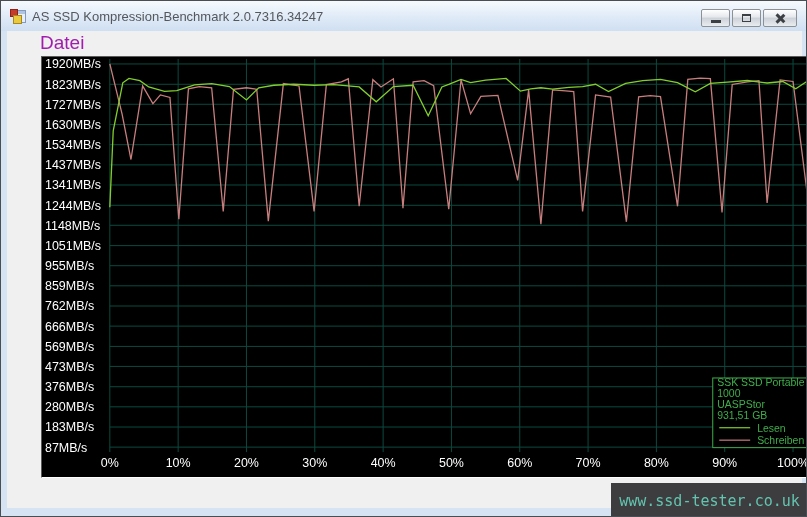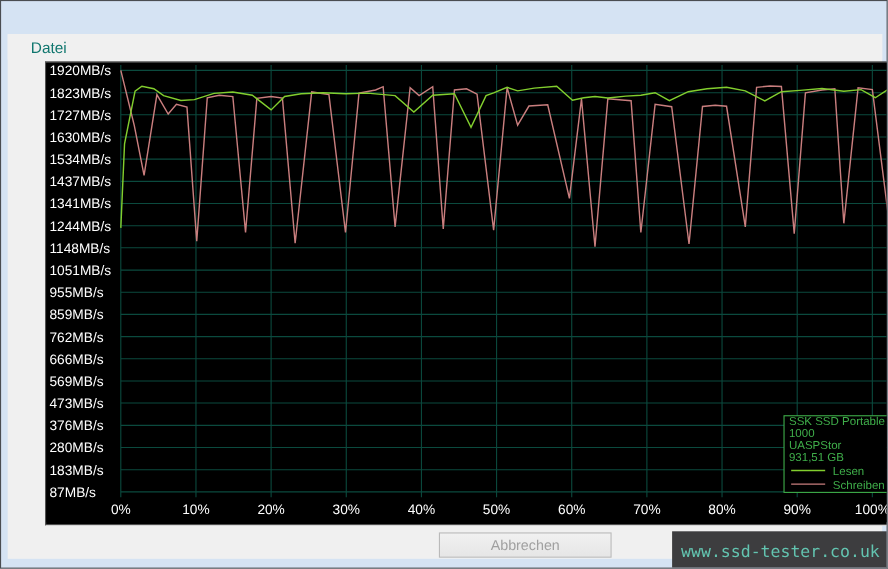--- a/index.html
+++ b/index.html
@@ -21,21 +21,21 @@
   .winbtn.close{width:34px;}
   .glyph-min{width:10px;height:3px;background:#3c3f44;margin-top:7px;}
   .glyph-max{width:9px;height:8px;box-sizing:border-box;border:1px solid #3c3f44;border-top:2px solid #3c3f44;background:#fff0;}
   .glyph-x{position:relative;width:12px;height:11px;}
   .glyph-x::before,.glyph-x::after{content:"";position:absolute;left:5px;top:0;width:2.5px;height:11px;background:#3c3f44;}
   .glyph-x::before{transform:rotate(45deg);} .glyph-x::after{transform:rotate(-45deg);}
   
   .client{position:absolute;left:6px;top:30px;width:795px;height:477px;background:#f0f0f0;}
   .menubar{position:absolute;left:6px;top:30px;width:795px;height:23px;background:#f0f0f0;
            display:flex;align-items:center;}
-  .menu-item{font-size:14px;color:#0f766e;padding:2px 7px;margin-left:14px;}
+  .menu-item{font-size:19px;color:#a21caf;padding:2px 7px;margin-left:26px;}
   
   .chart-box{position:absolute;left:20px;top:55px;width:770px;height:420px;background:#000;
              border-top:1px solid #5a5a5a;border-left:1px solid #5a5a5a;
              border-right:1px solid #fff;border-bottom:1px solid #fff;box-sizing:content-box;margin-left:20px;}
   .chart-box svg{display:block;}
   text.axis{font:12.5px "Liberation Sans",sans-serif;}
   text.legend{font:10.5px "Liberation Sans",sans-serif;}
   
   .push-btn{position:absolute;top:483px;height:23px;box-sizing:border-box;
             border:1px solid #8e8e8e;background:linear-gradient(#f6f6f6,#e7e7e7);
@@ -46,20 +46,41 @@
   
   .watermark{position:absolute;left:610px;top:482px;width:197px;height:35px;background:#3d3d3f;
              display:flex;align-items:center;justify-content:center;
              font-family:"DejaVu Sans Mono",monospace;font-size:15px;color:#63c4b0;letter-spacing:0px;}
 </style>
 </head>
 <body>
 
 <div id="window">
 
+  <div class="titlebar">
+    <span class="app-icon">
+      <span class="win-back">
+          <i></i>
+        </span>
+        <span class="sq-red"></span>
+        <span class="sq-yellow"></span>
+    </span>
+    <span class="title-text">AS SSD Kompression-Benchmark 2.0.7316.34247</span>
+    <span class="winbtns">
+      <span class="winbtn">
+          <span class="glyph-min"></span>
+        </span>
+      <span class="winbtn">
+          <span class="glyph-max"></span>
+        </span>
+      <span class="winbtn close">
+          <span class="glyph-x"></span>
+        </span>
+    </span>
+  </div>
 
   <div class="client"></div>
 
   <div class="menubar">
     <span class="menu-item">Datei</span>
   </div>
 
   <div class="chart-box">
     <svg width="768" height="418" viewBox="0 0 770 420" preserveAspectRatio="none">
         <rect x="0" y="0" width="770" height="420" fill="#000000"></rect>
@@ -140,17 +161,16 @@
           <text x="677" y="353" class="legend" fill="#3fae4a">UASPStor</text>
           <text x="677" y="364" class="legend" fill="#3fae4a">931,51 GB</text>
           <line x1="679" x2="710" y1="372.5" y2="372.5" stroke="#82ce2e" stroke-width="1.2"></line>
           <text x="717" y="376.5" class="legend" fill="#3fae4a">Lesen</text>
           <line x1="679" x2="710" y1="385" y2="385" stroke="#c97e7e" stroke-width="1.2"></line>
           <text x="717" y="389" class="legend" fill="#3fae4a">Schreiben</text>
         </g>
       </svg>
   </div>
 
-  <div class="push-btn disabled" id="btn-cancel">Abbrechen</div>
 
   <div class="watermark">www.ssd-tester.co.uk</div>
 
 </div>
 
 </body></html>

